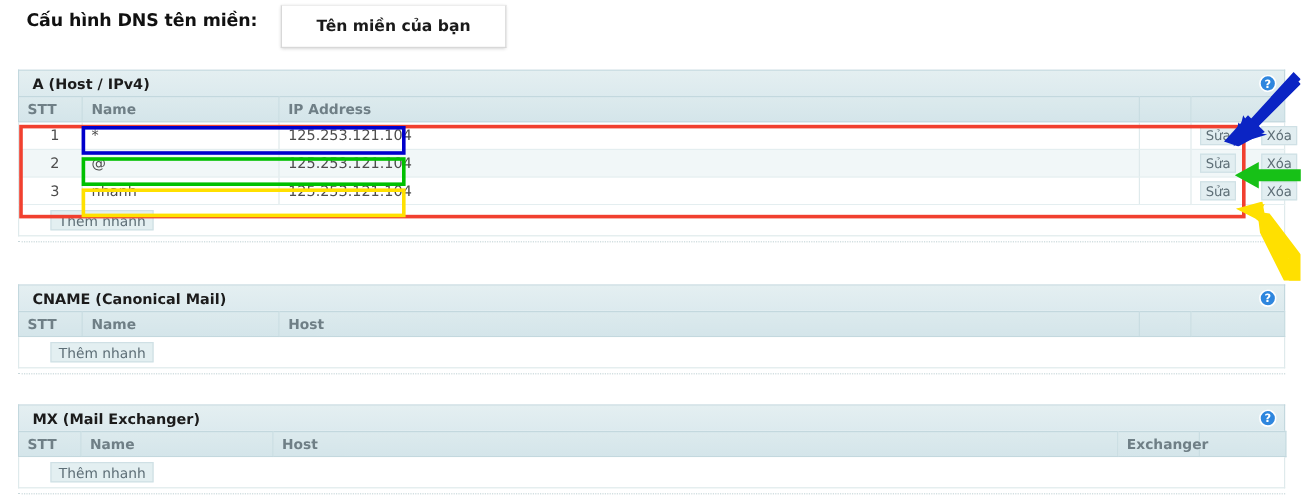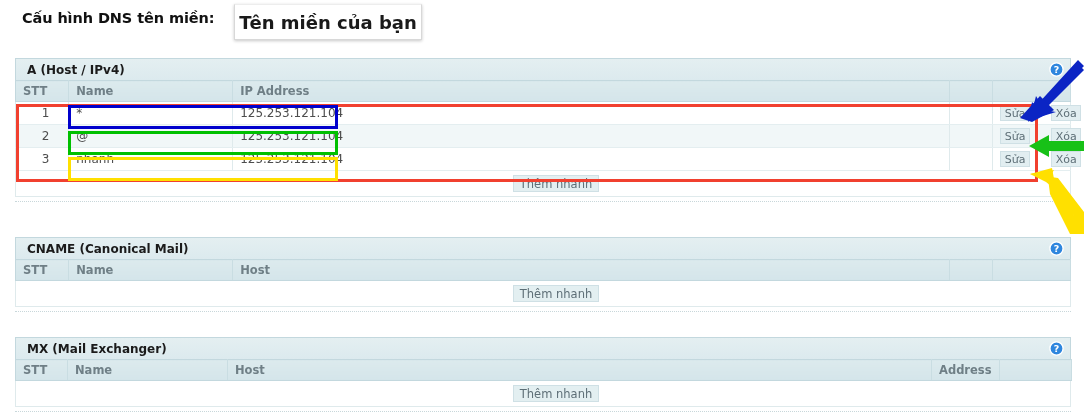--- a/index.html
+++ b/index.html
@@ -34,21 +34,21 @@
     position: absolute;
     left: 234px; top: 4px;
     width: 188px; height: 36px;
     background: #ffffff;
     border: 1px solid #d8d8d8;
     border-top: 1px solid #ededed;
     box-shadow: 0 1px 3px rgba(0,0,0,0.22);
     display: flex;
     align-items: center;
     justify-content: center;
-    font-size: 18px;
+    font-size: 13px;
     font-weight: bold;
     color: #1a1a1a;
     box-sizing: border-box;
   }
 
   
   .panel {
     position: absolute;
     left: 15px;
     width: 1056px;
@@ -154,21 +154,20 @@
 
   
   .addbar {
     height: 26px;
     background: #ffffff;
     border: 1px solid #dfeaec;
     border-top: none;
     display: flex;
     align-items: center;
     box-sizing: border-box;
-    justify-content: center;
   }
   .btn-add {
     margin-left: 26px;
     display: inline-flex;
     align-items: center;
     justify-content: center;
     height: 17px;
     padding: 0 6px;
     font-size: 11.5px;
     color: #5d6e76;
@@ -323,21 +322,21 @@
         <col class="col-name">
         <col style="width:704px">
         <col class="col-pri">
         <col style="width:72px">
       </colgroup>
     <thead>
       <tr>
         <th>STT</th>
         <th>Name</th>
         <th>Host</th>
-        <th>Address</th>
+        <th>Exchanger</th>
         <th></th>
       </tr>
     </thead>
   </table>
   <div class="addbar">
     <span class="btn-add">Thêm nhanh</span>
   </div>
   <div class="dotted-sep"></div>
 </div>
 

